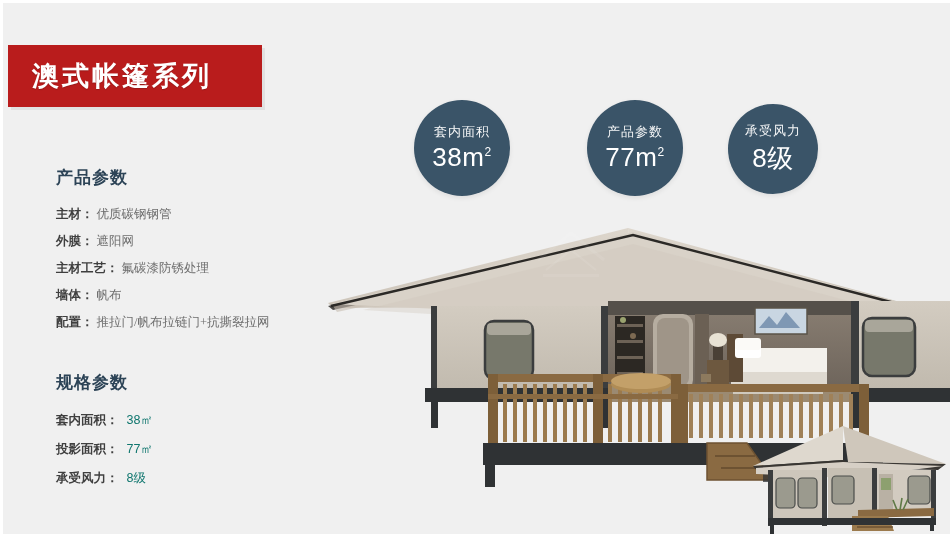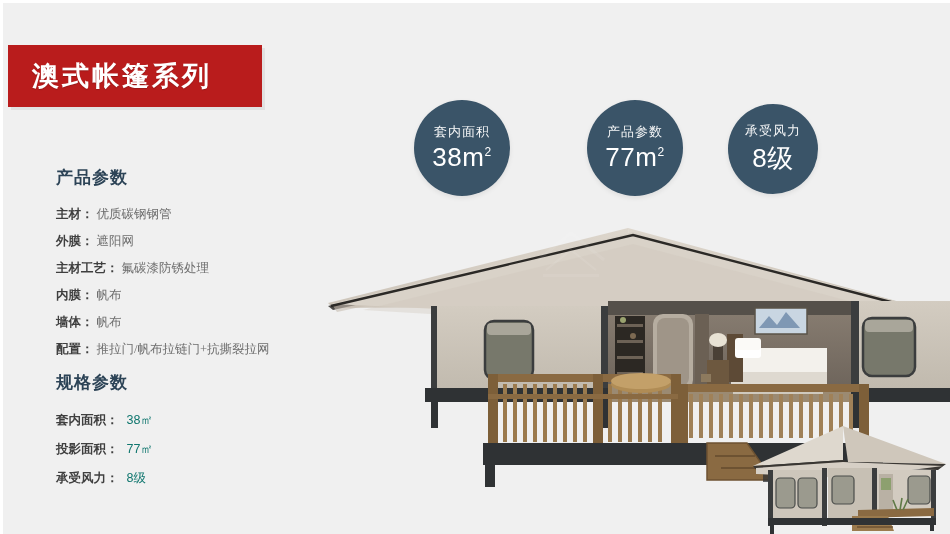--- a/index.html
+++ b/index.html
@@ -84,23 +84,20 @@
     <div class="section-heading">产品参数</div>
 
     <div class="param-row">
       <span class="param-key">主材：</span><span class="param-val">优质碳钢钢管</span>
     </div>
     <div class="param-row">
       <span class="param-key">外膜：</span><span class="param-val">遮阳网</span>
     </div>
     <div class="param-row">
       <span class="param-key">主材工艺：</span><span class="param-val">氟碳漆防锈处理</span>
-    </div>
-    <div class="param-row">
-      <span class="param-key">内膜：</span><span class="param-val">帆布</span>
     </div>
     <div class="param-row">
       <span class="param-key">墙体：</span><span class="param-val">帆布</span>
     </div>
     <div class="param-row">
       <span class="param-key">配置：</span><span class="param-val">推拉门/帆布拉链门+抗撕裂拉网</span>
     </div>
   </div>
 
   <div class="spec-col-2">

